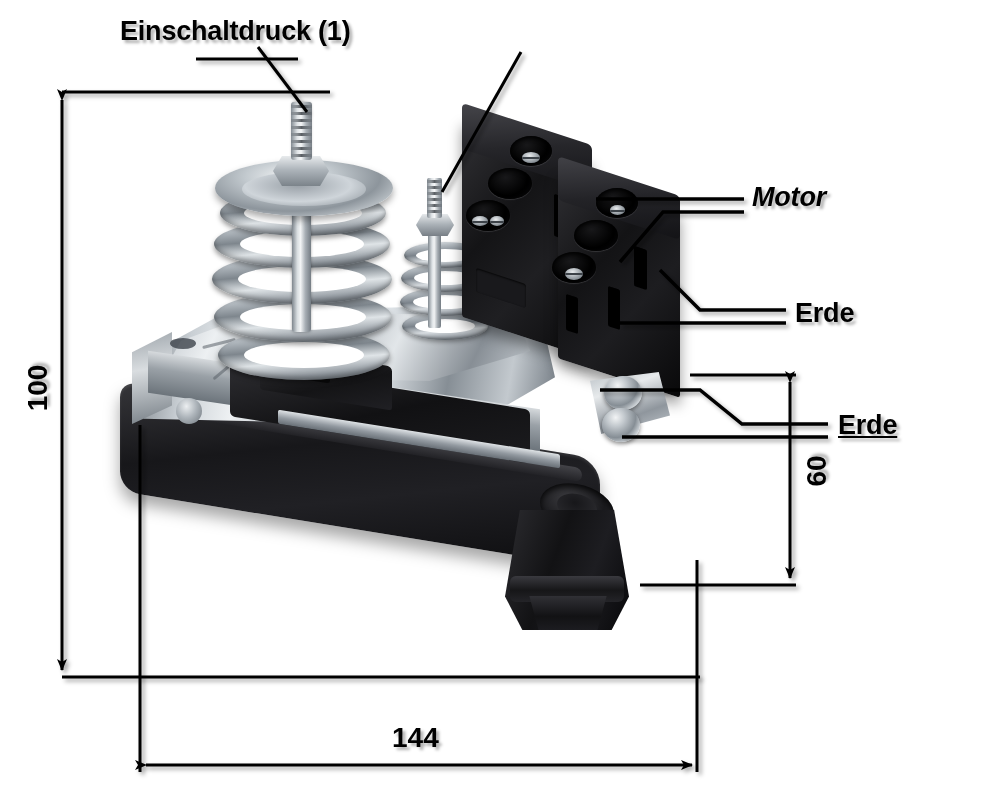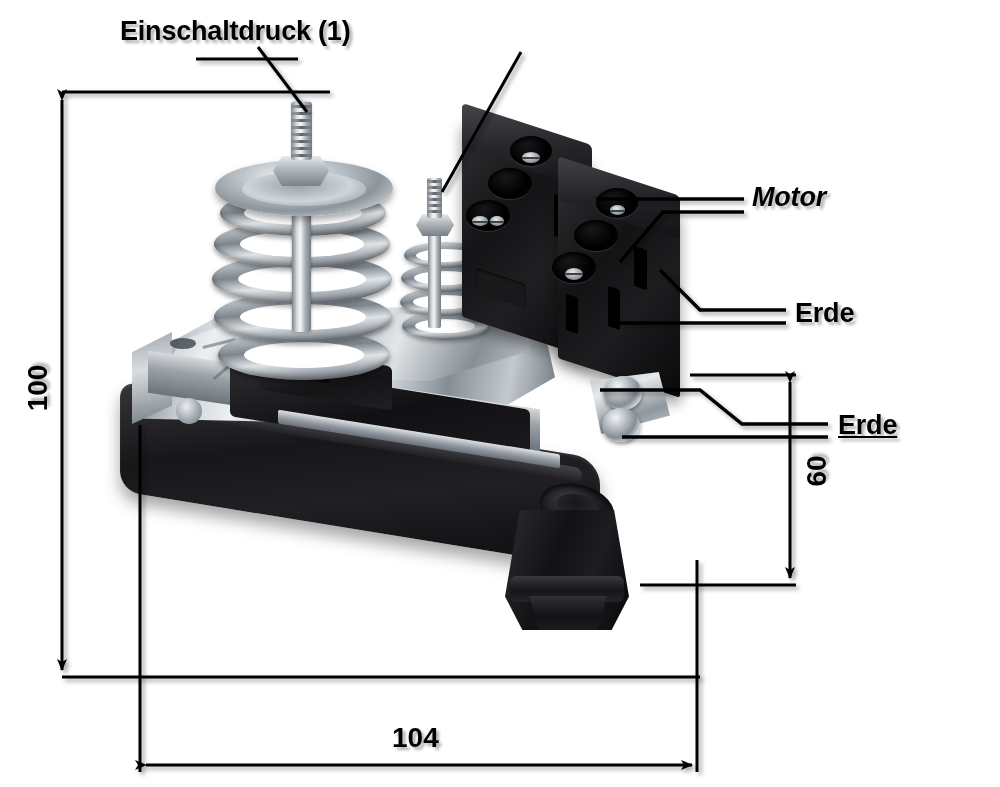--- a/index.html
+++ b/index.html
@@ -334,16 +334,16 @@
       <path d="M640,585 L796,585" stroke="#000" stroke-width="3" fill="none"></path>
     </g>
   </svg>
 
   <div class="lbl lbl-top" style="left:120px;top:16px;">Einschaltdruck (1)</div>
   <div class="lbl lbl-side" style="left:752px;top:182px;font-style:italic;">Motor</div>
   <div class="lbl lbl-side" style="left:795px;top:298px;">Erde</div>
   <div class="lbl lbl-side" style="left:838px;top:410px;text-decoration:underline;">Erde</div>
 
   <div class="dim rot" style="left:8px;top:372px;width:60px;text-align:center;">100</div>
-  <div class="dim" style="left:392px;top:722px;">104</div>
+  <div class="dim" style="left:392px;top:722px;">144</div>
   <div class="dim rot" style="left:792px;top:455px;width:50px;text-align:center;">60</div>
 
 </div>
 
 </body></html>

